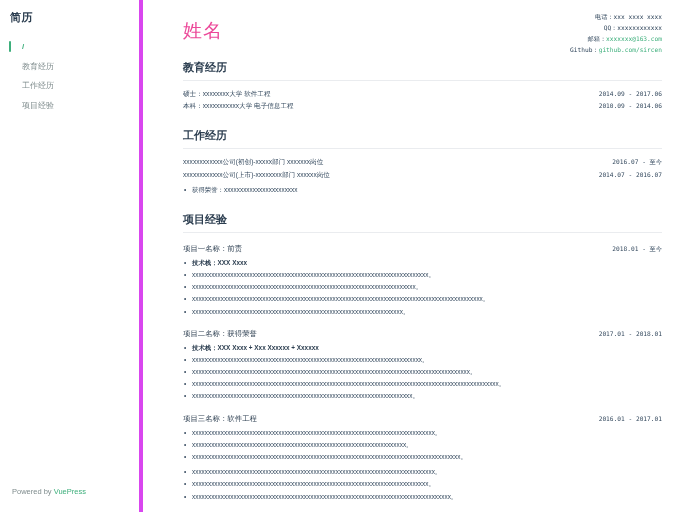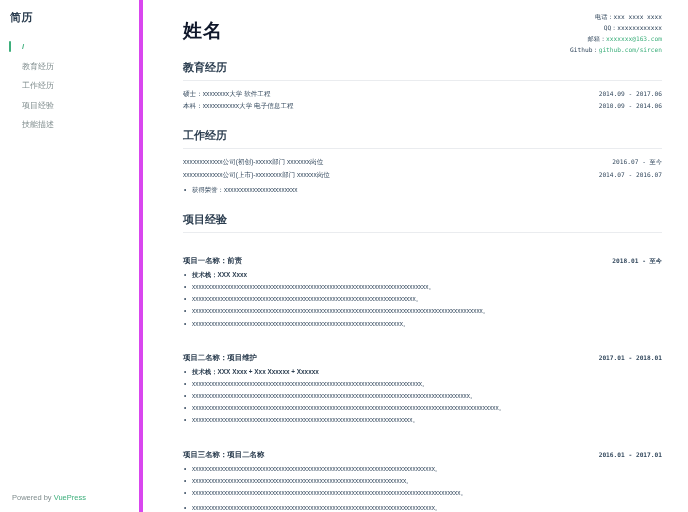--- a/index.html
+++ b/index.html
@@ -51,38 +51,38 @@
     content: "";
     position: absolute;
     left: 9px; top: 4px;
     width: 2px; height: 11px;
     background: #3eaf7c;
     border-radius: 1px;
   }
   .powered {
     position: absolute;
     left: 12px;
-    bottom: 10px;
+    bottom: 16px;
     font-size: 7.5px;
     color: #7f8c8d;
   }
   .powered .brand { color: #3eaf7c; }
 
   
   .content {
     flex: 1;
     height: 512px;
     padding: 8px 26px 0 40px;
     overflow: hidden;
     position: relative;
   }
   .doc-title {
     font-size: 19px;
-    font-weight: bold;
-    color: #0f172a;
+    font-weight: normal;
+    color: #ec4899;
     margin: 10px 0 0 0;
     letter-spacing: 1px;
   }
 
   .contact {
     position: absolute;
     top: 12px;
     right: 26px;
     text-align: right;
     font-size: 6.2px;
@@ -117,23 +117,23 @@
     right: 0;
     top: 0;
     font-size: 6.2px;
     color: #34495e;
     font-family: "DejaVu Sans Mono", monospace;
     white-space: nowrap;
   }
 
   .sub-head {
     font-size: 7.4px;
-    font-weight: bold;
+    font-weight: normal;
     color: #2c3e50;
-    margin-top: 23px;
+    margin-top: 11px;
     position: relative;
     padding-right: 90px;
   }
   .sub-head .date { top: 1px; }
 
   ul.bullets {
     list-style: none;
     margin: 3px 0 0 0;
     padding: 0;
   }
@@ -159,21 +159,20 @@
 
 <div class="page">
 
   <aside class="sidebar">
     <div class="sidebar-title">简历</div>
     <nav class="nav">
       <div class="nav-item active">/</div>
       <div class="nav-item">教育经历</div>
       <div class="nav-item">工作经历</div>
       <div class="nav-item">项目经验</div>
-      <div class="nav-item">技能描述</div>
     </nav>
     <div class="powered">
       <span>Powered by </span><span class="brand">VuePress</span>
     </div>
   </aside>
 
   <main class="content">
 
     <div class="contact">
       <div>电话：xxx xxxx xxxx</div>
@@ -219,33 +218,33 @@
     </div>
     <ul class="bullets">
       <li><span class="bold-seg">技术栈：</span><span class="bold-seg">XXX Xxxx</span></li>
       <li>xxxxxxxxxxxxxxxxxxxxxxxxxxxxxxxxxxxxxxxxxxxxxxxxxxxxxxxxxxxxxxxxxxxxxxxxxx。</li>
       <li>xxxxxxxxxxxxxxxxxxxxxxxxxxxxxxxxxxxxxxxxxxxxxxxxxxxxxxxxxxxxxxxxxxxxxx。</li>
       <li>xxxxxxxxxxxxxxxxxxxxxxxxxxxxxxxxxxxxxxxxxxxxxxxxxxxxxxxxxxxxxxxxxxxxxxxxxxxxxxxxxxxxxxxxxxx。</li>
       <li>xxxxxxxxxxxxxxxxxxxxxxxxxxxxxxxxxxxxxxxxxxxxxxxxxxxxxxxxxxxxxxxxxx。</li>
     </ul>
 
     <div class="sub-head">
-      <span>项目二名称：项目维护</span>
+      <span>项目二名称：获得荣誉</span>
       <span class="date">2017.01 - 2018.01</span>
     </div>
     <ul class="bullets">
       <li><span class="bold-seg">技术栈：</span><span class="bold-seg">XXX Xxxx + Xxx Xxxxxx + Xxxxxx</span></li>
       <li>xxxxxxxxxxxxxxxxxxxxxxxxxxxxxxxxxxxxxxxxxxxxxxxxxxxxxxxxxxxxxxxxxxxxxxxx。</li>
       <li>xxxxxxxxxxxxxxxxxxxxxxxxxxxxxxxxxxxxxxxxxxxxxxxxxxxxxxxxxxxxxxxxxxxxxxxxxxxxxxxxxxxxxxx。</li>
       <li>xxxxxxxxxxxxxxxxxxxxxxxxxxxxxxxxxxxxxxxxxxxxxxxxxxxxxxxxxxxxxxxxxxxxxxxxxxxxxxxxxxxxxxxxxxxxxxxx。</li>
       <li>xxxxxxxxxxxxxxxxxxxxxxxxxxxxxxxxxxxxxxxxxxxxxxxxxxxxxxxxxxxxxxxxxxxxx。</li>
     </ul>
 
     <div class="sub-head">
-      <span>项目三名称：项目二名称</span>
+      <span>项目三名称：软件工程</span>
       <span class="date">2016.01 - 2017.01</span>
     </div>
     <ul class="bullets">
       <li>xxxxxxxxxxxxxxxxxxxxxxxxxxxxxxxxxxxxxxxxxxxxxxxxxxxxxxxxxxxxxxxxxxxxxxxxxxxx。</li>
       <li>xxxxxxxxxxxxxxxxxxxxxxxxxxxxxxxxxxxxxxxxxxxxxxxxxxxxxxxxxxxxxxxxxxx。</li>
       <li>xxxxxxxxxxxxxxxxxxxxxxxxxxxxxxxxxxxxxxxxxxxxxxxxxxxxxxxxxxxxxxxxxxxxxxxxxxxxxxxxxxxx。</li>
     </ul>
 
     <ul class="bullets">
       <li>xxxxxxxxxxxxxxxxxxxxxxxxxxxxxxxxxxxxxxxxxxxxxxxxxxxxxxxxxxxxxxxxxxxxxxxxxxxx。</li>

